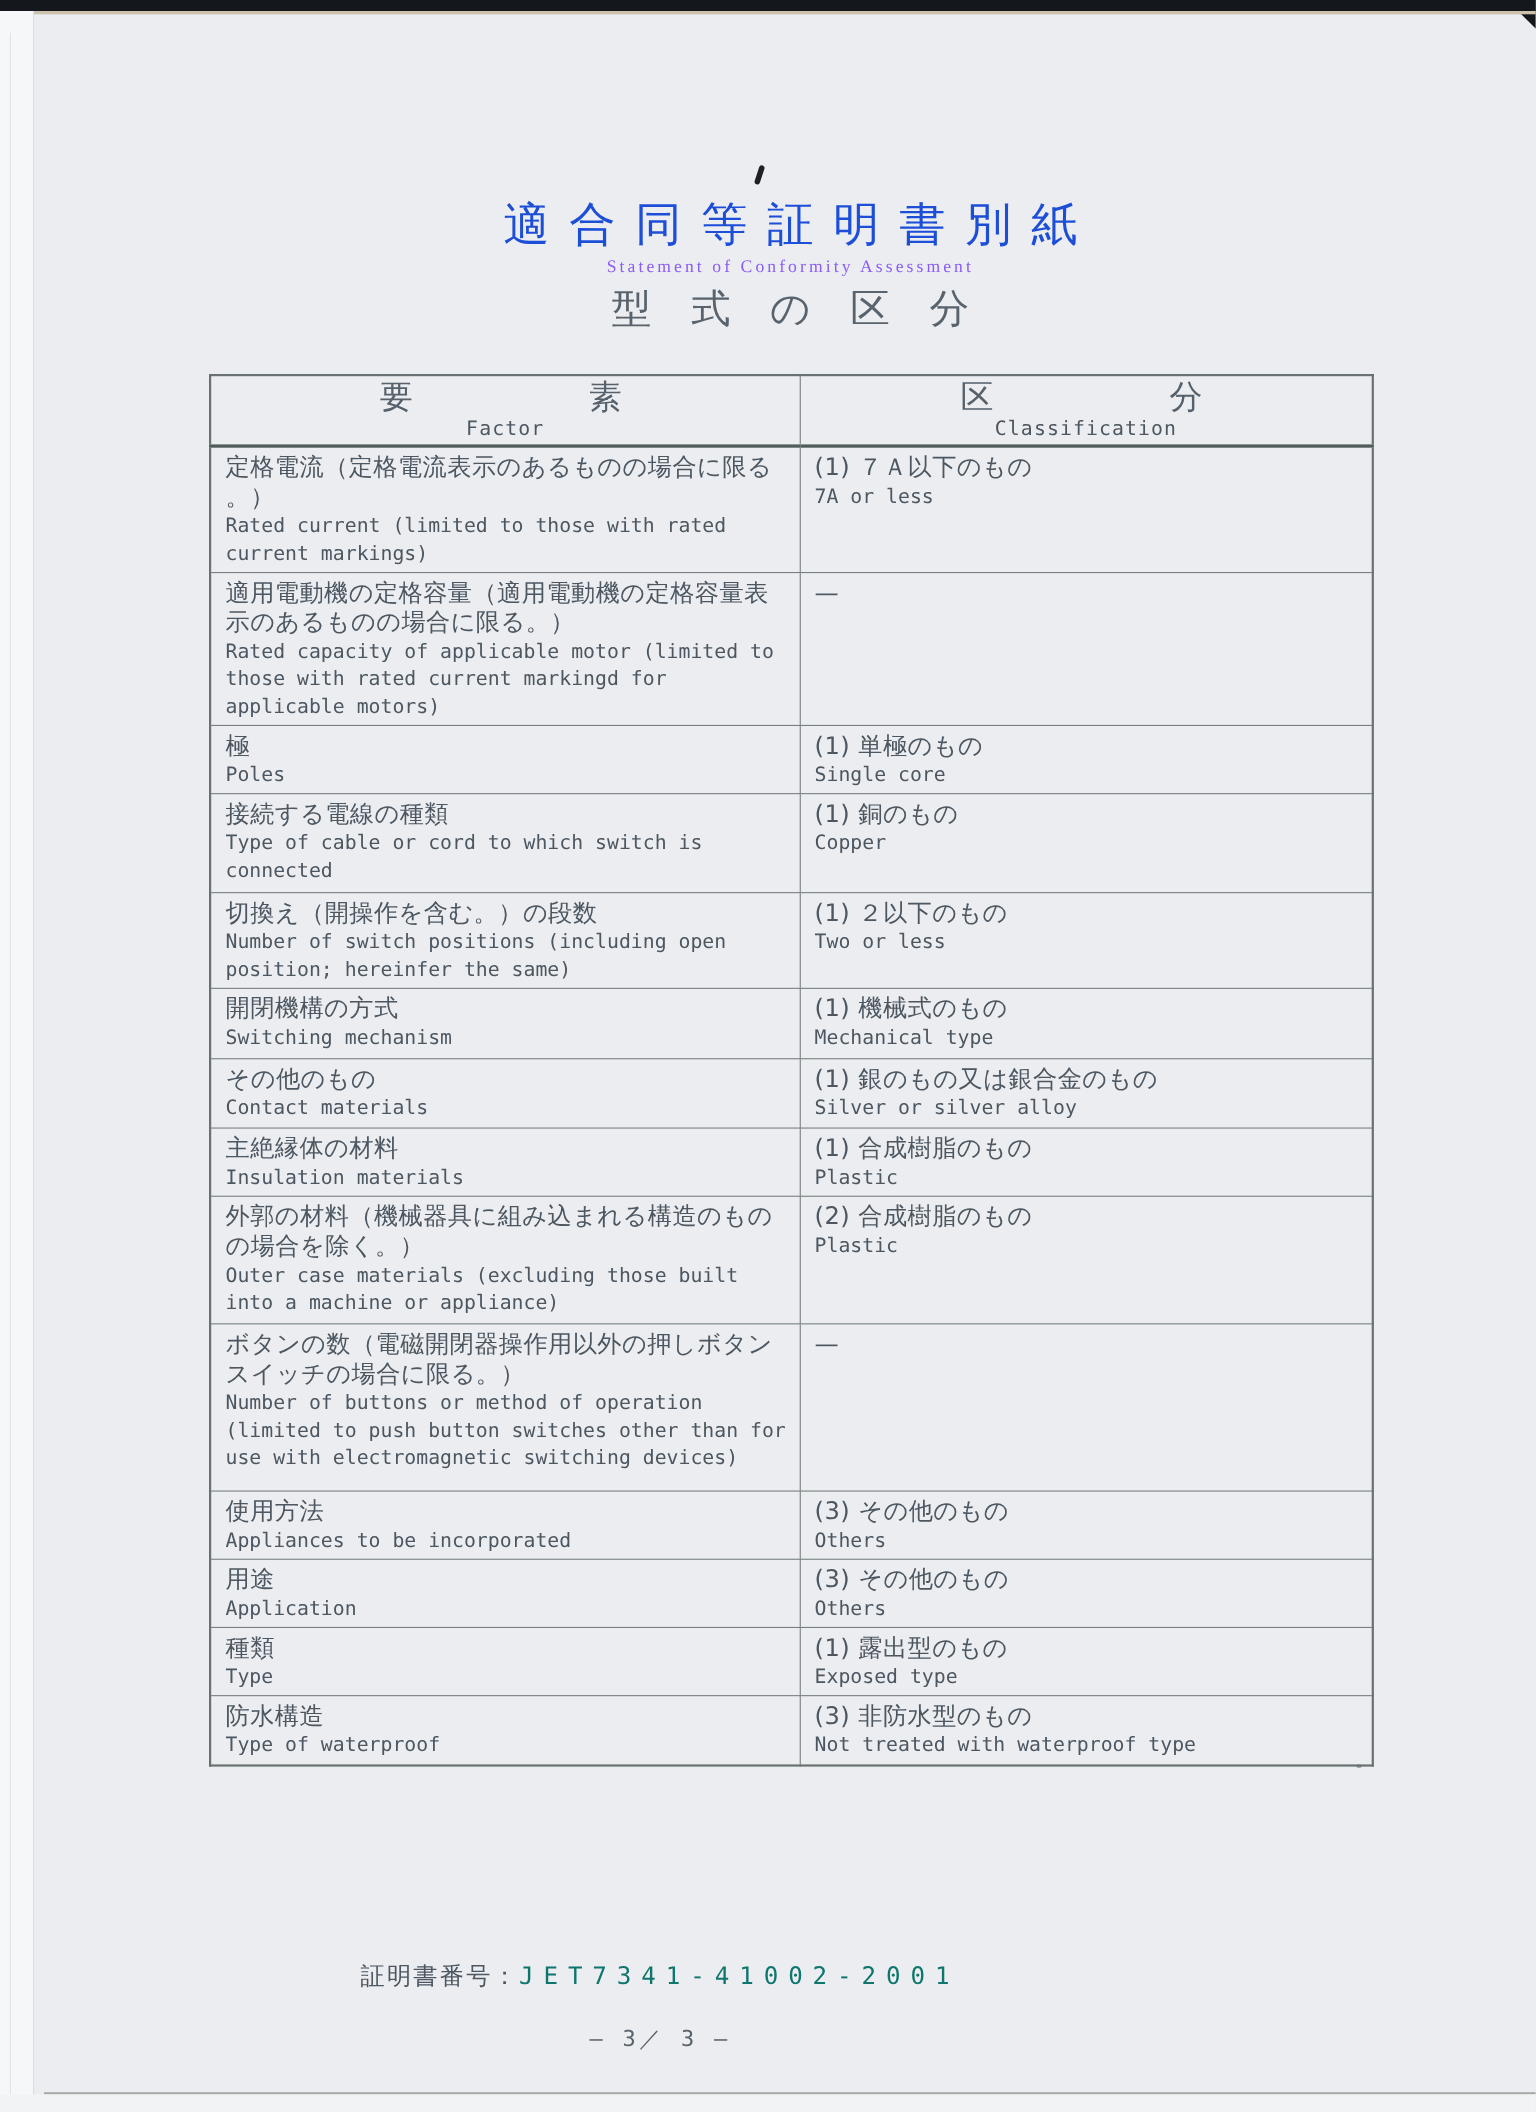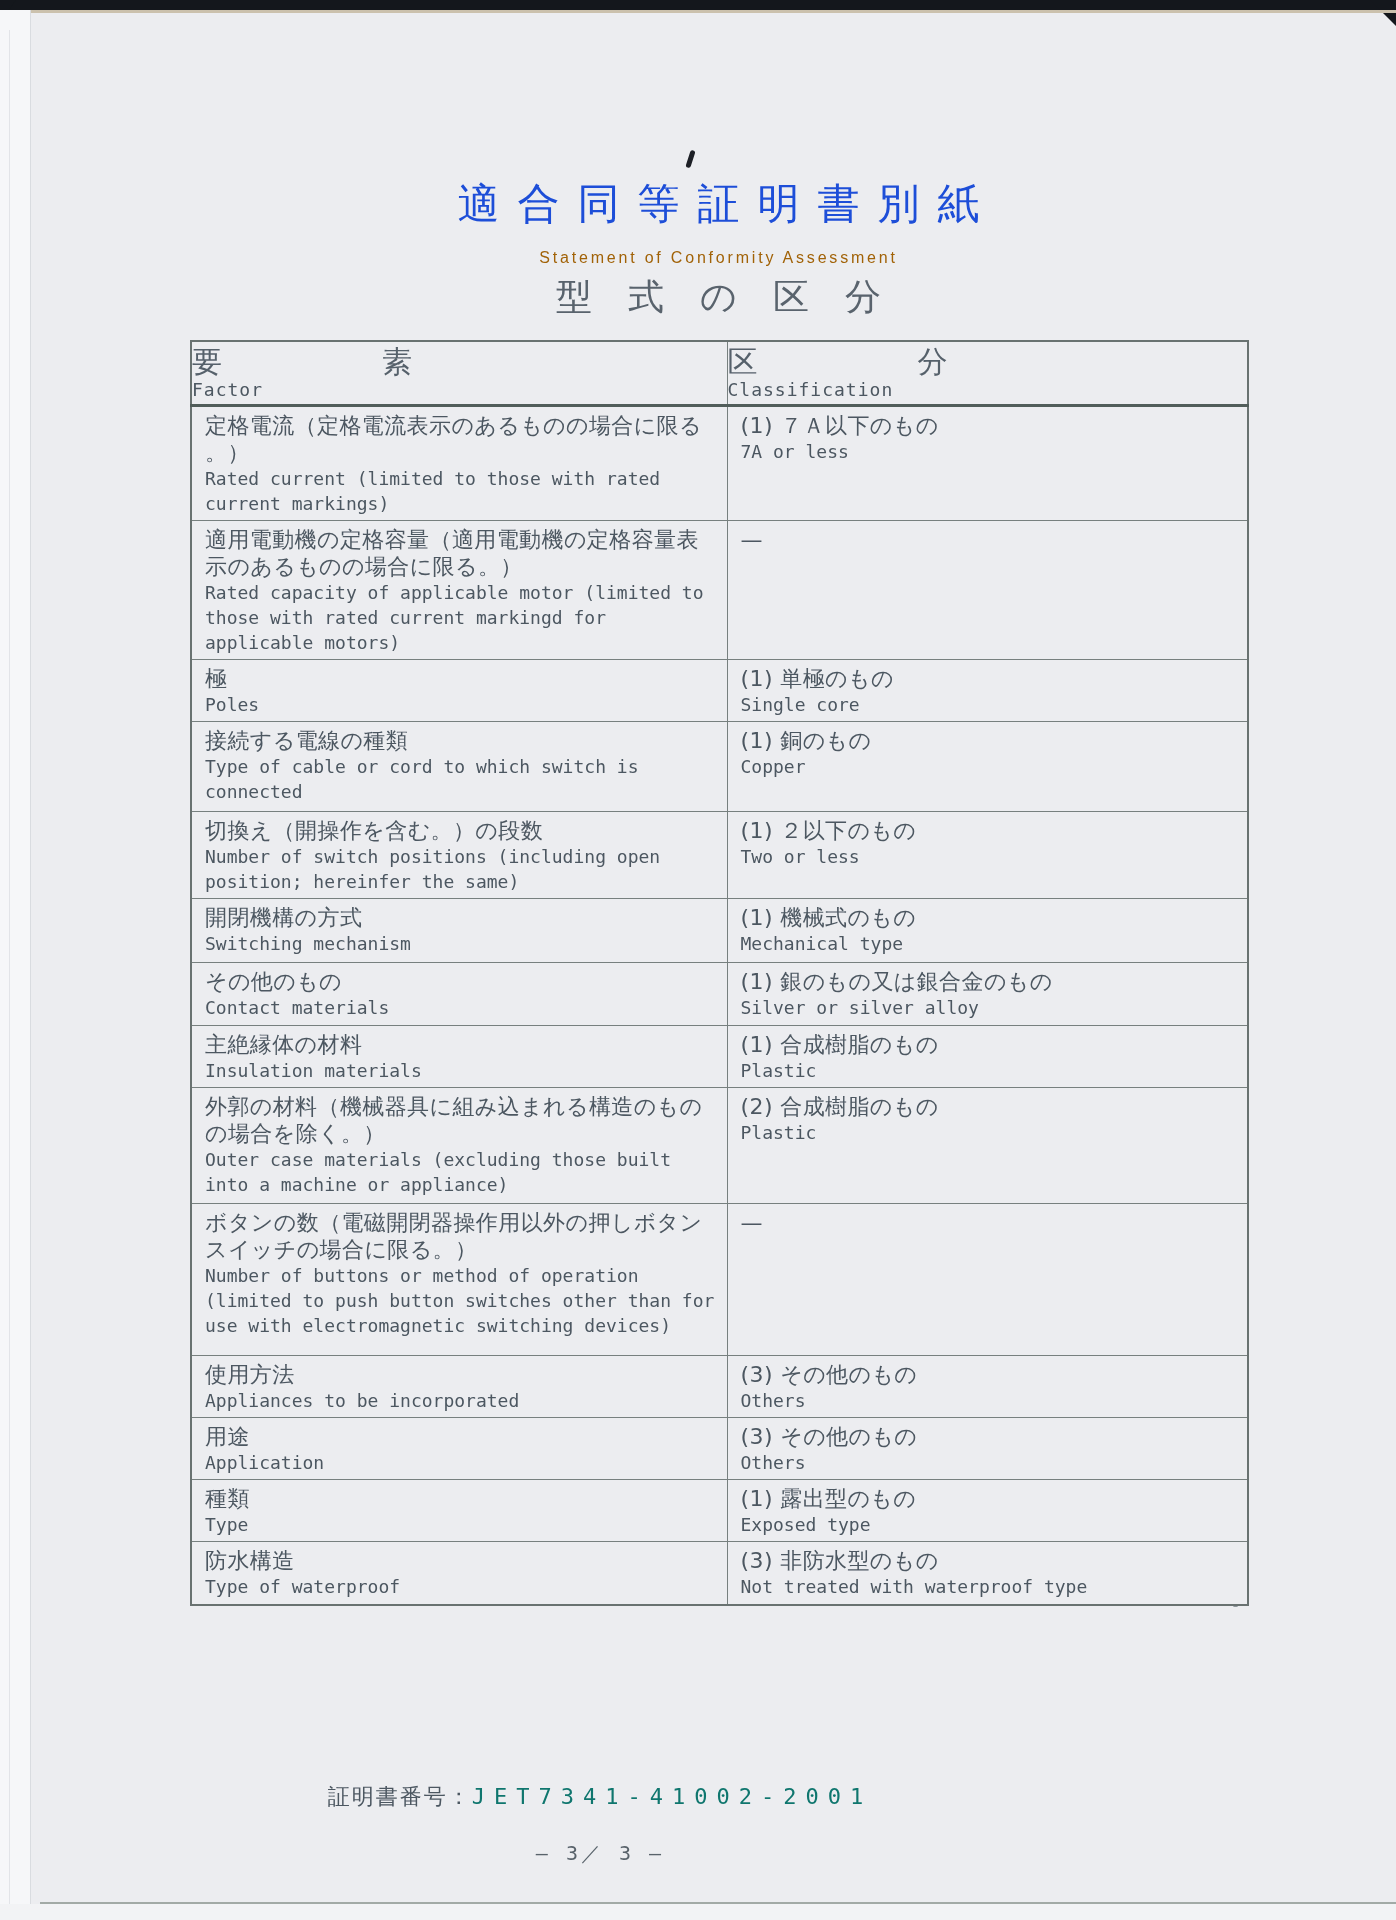--- a/index.html
+++ b/index.html
@@ -17,32 +17,32 @@
   .left-edge{position:absolute;left:0;top:10px;width:30px;height:1910px;background:#f6f7f9;border-right:1px solid #d9dce0;}
   .left-crease{position:absolute;left:9px;top:30px;width:1px;height:1880px;background:#e2e4e8;}
   .bottom-line{position:absolute;left:40px;top:1902px;width:1356px;height:2px;background:#a2aaa6;}
   .bottom-area{position:absolute;left:0;top:1904px;width:1396px;height:16px;background:#f2f3f5;}
   .pen-mark{position:absolute;left:688px;top:150px;width:5px;height:18px;background:#1d2026;border-radius:3px;transform:rotate(18deg);}
   .speck{position:absolute;width:5px;height:3px;background:#8d969b;border-radius:2px;}
 
   
   .head{position:absolute;left:190px;top:180px;width:1057px;text-align:center;}
   .title-ja{font-size:42px;font-weight:500;color:#1d4ed8;letter-spacing:18px;padding-left:18px;line-height:48px;}
-  .title-en{font-family:Liberation Sans, sans-serif;font-size:16px;letter-spacing:2.8px;color:#a16207;margin-top:21px;}
+  .title-en{font-family:Liberation Serif, serif;font-size:16px;letter-spacing:2.8px;color:#8b5cf6;margin-top:6px;}
   .type-ja{font-size:36px;font-weight:500;color:#59636d;margin-top:10px;line-height:40px;}
   .type-en{font-family:"DejaVu Sans Mono",monospace;font-size:17px;letter-spacing:4.4px;color:#4f5a63;margin-top:2px;}
 
   
   table.cls{
     position:absolute;left:190px;top:340px;width:1057px;
     border-collapse:collapse;table-layout:fixed;
     border:2px solid #697271;
   }
   table.cls td{border:1px solid #77807f;vertical-align:top;padding:5px 10px 4px 13px;}
-  table.cls tr.hdr td{border-bottom:3px solid #515d5a;text-align:left;vertical-align:middle;padding:0;}
+  table.cls tr.hdr td{border-bottom:3px solid #515d5a;text-align:center;vertical-align:middle;padding:0;}
   .hdr-ja{font-size:30px;letter-spacing:8px;color:#56616b;line-height:34px;}
   .hdr-en{font-family:"DejaVu Sans Mono",monospace;font-size:18px;letter-spacing:1px;line-height:22px;}
   .ja{font-size:22px;letter-spacing:0.4px;line-height:27px;line-break:anywhere;overflow-wrap:break-word;}
   .en{font-family:"DejaVu Sans Mono",monospace;font-size:18px;line-height:25px;overflow-wrap:break-word;}
 
   
   .cert{position:absolute;left:0;top:1782px;width:1200px;text-align:center;white-space:nowrap;}
   .cert-label{font-size:22px;letter-spacing:2px;color:#4c5761;}
   .cert-number{font-family:"DejaVu Sans Mono",monospace;font-size:22px;letter-spacing:9px;color:#0f766e;}
   .page-line{position:absolute;left:0;top:1840px;width:1200px;text-align:center;

